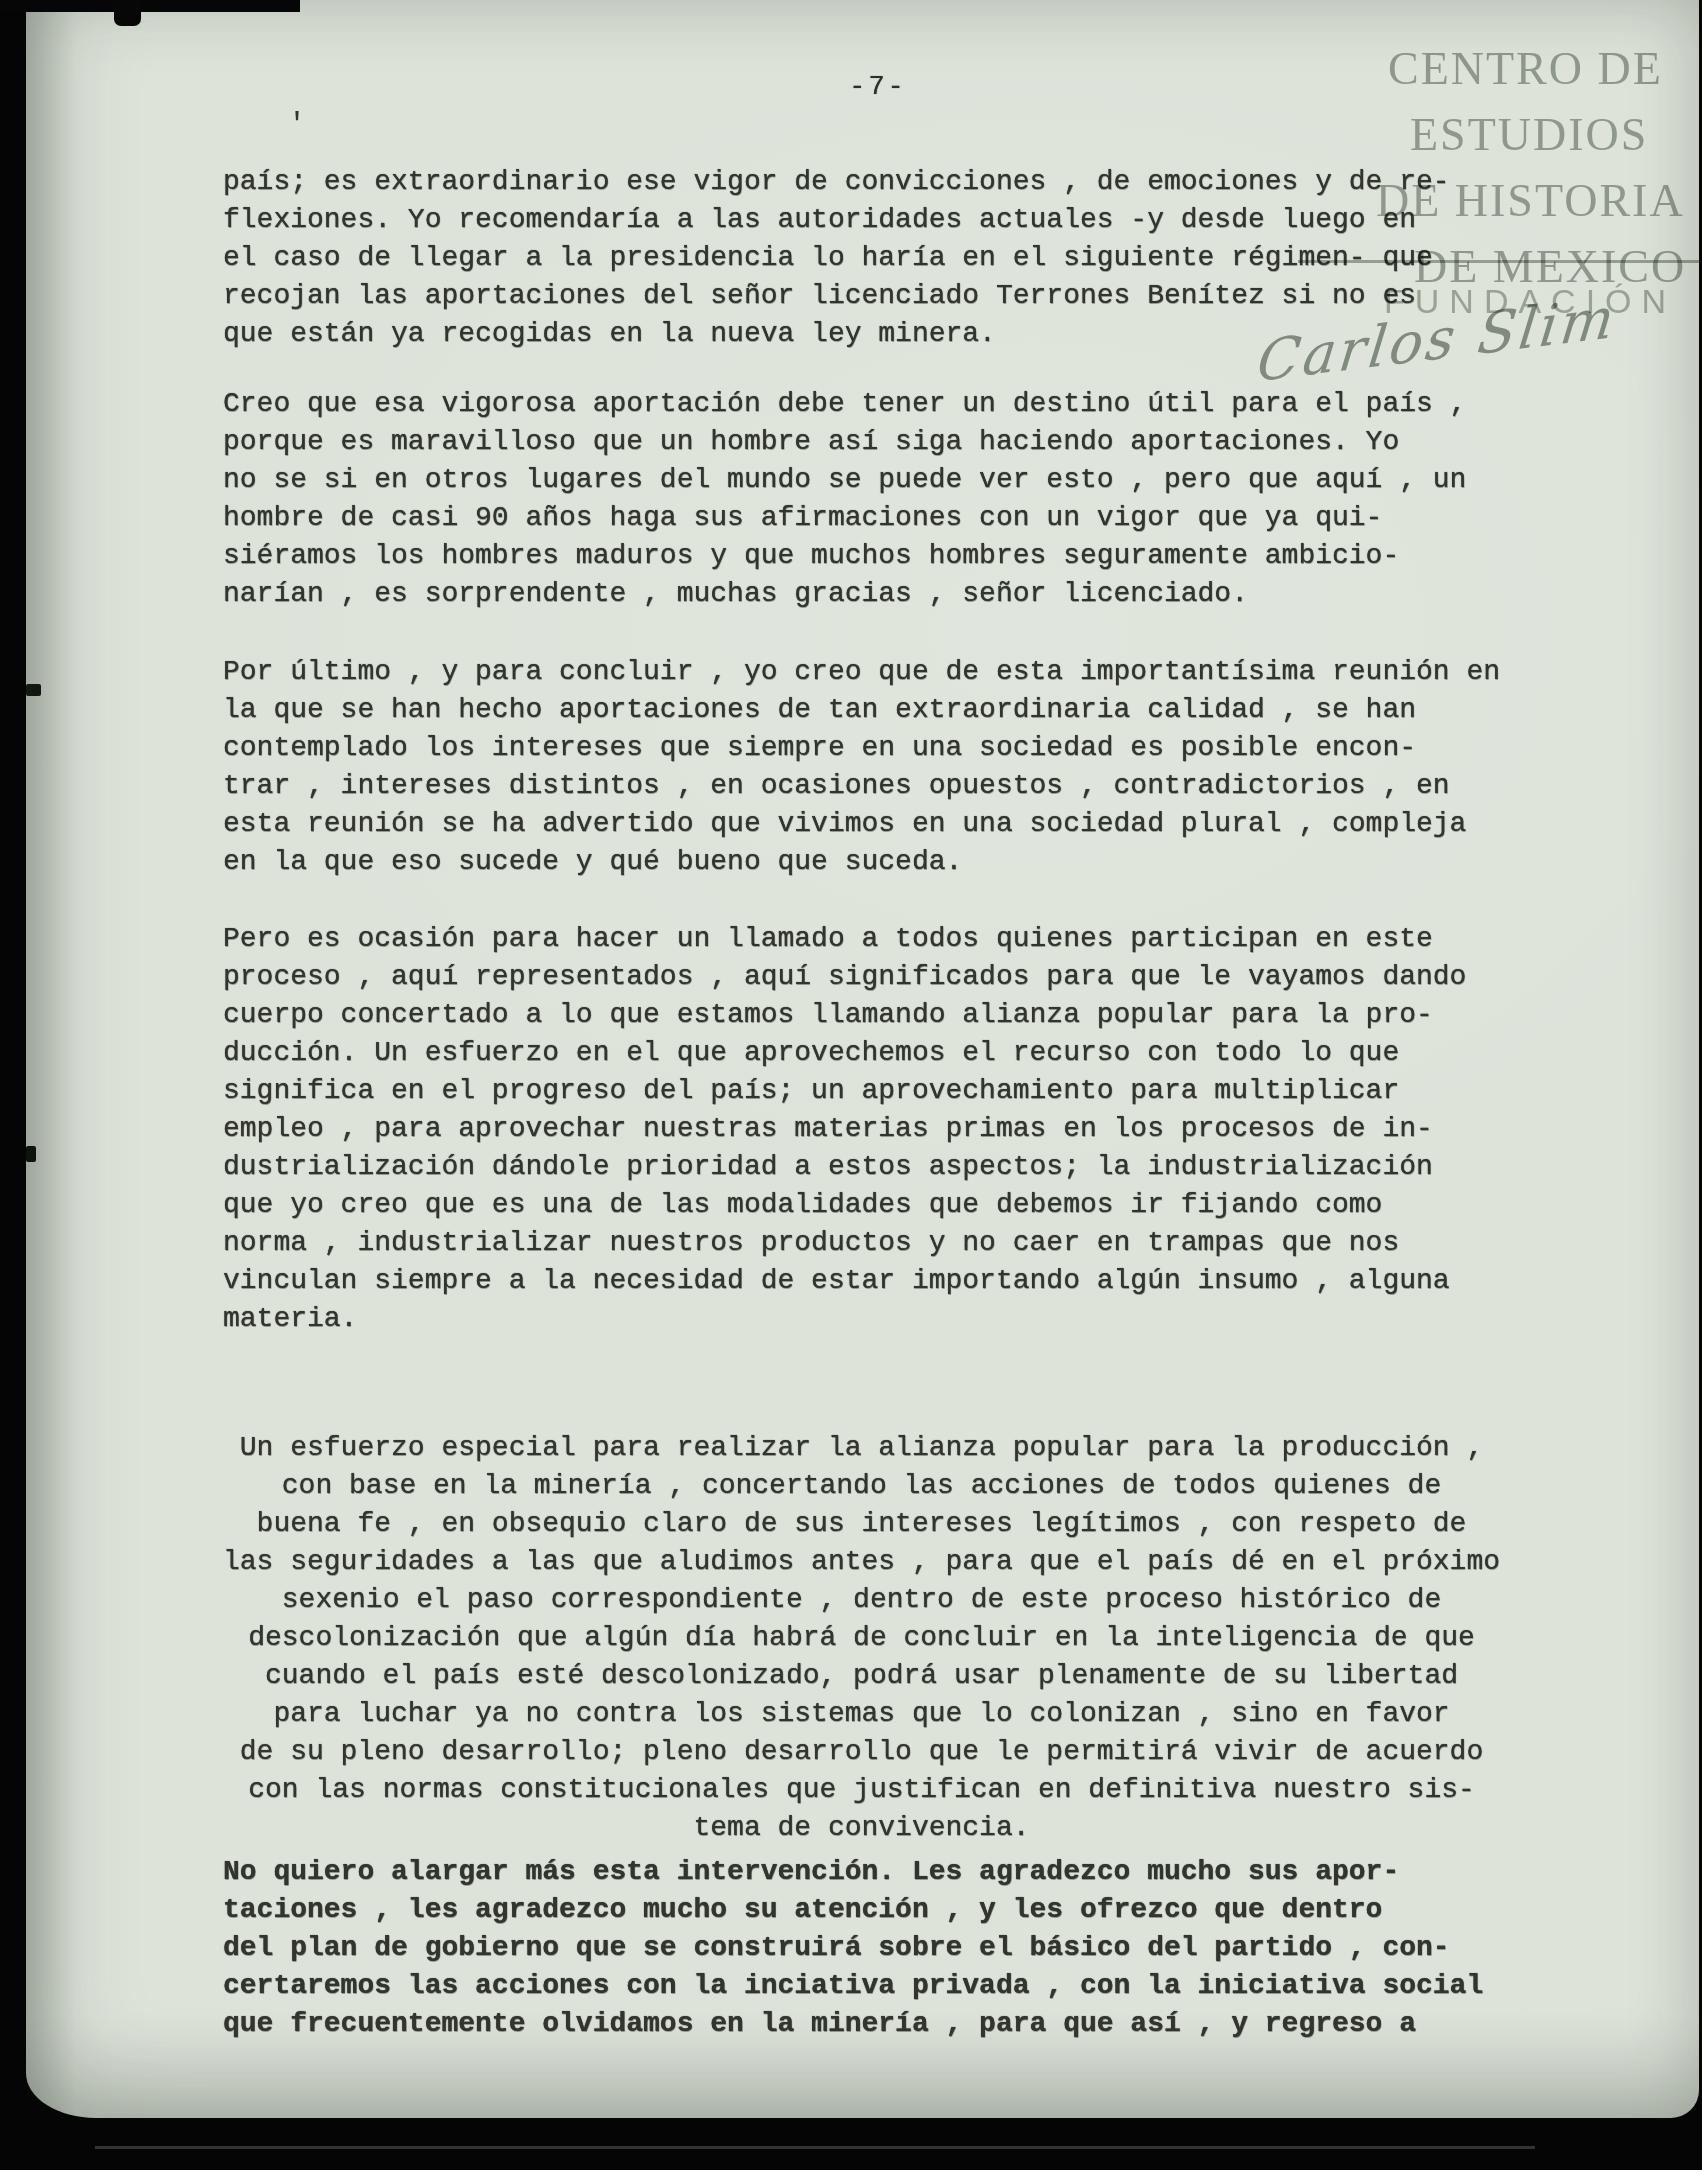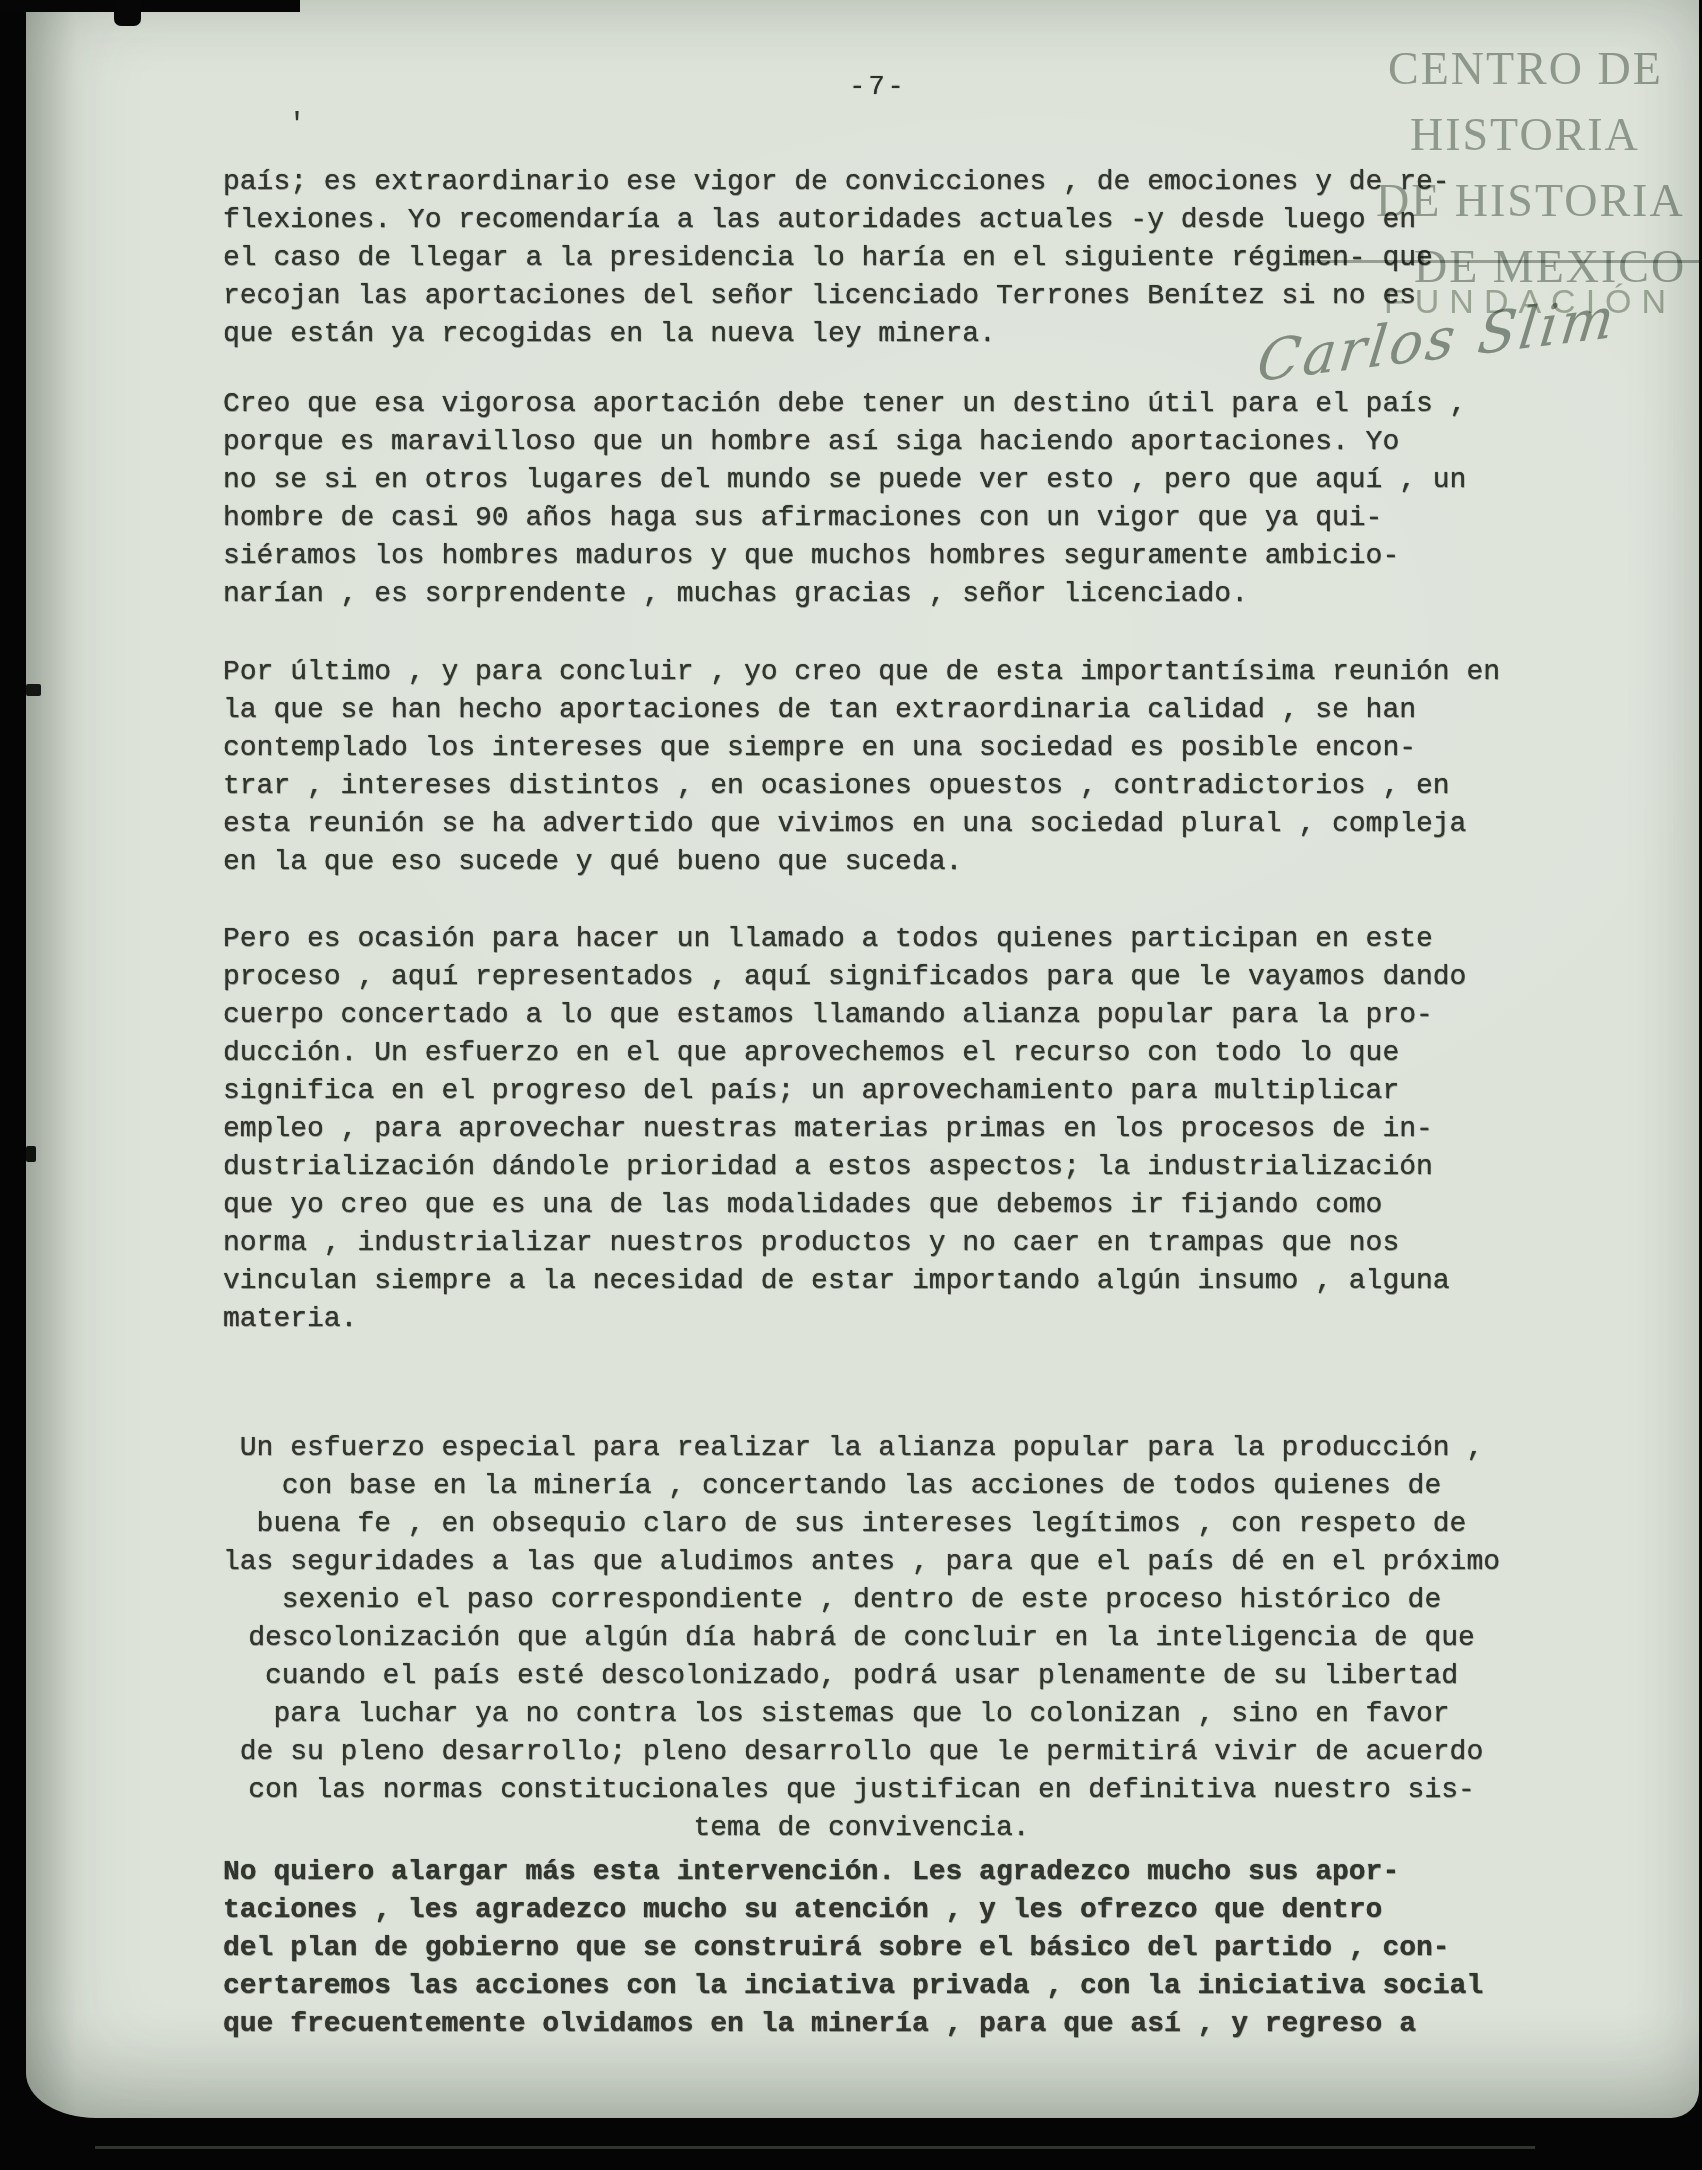--- a/index.html
+++ b/index.html
@@ -137,21 +137,21 @@
 con las normas constitucionales que justifican en definitiva nuestro sis-
 tema de convivencia.</p>
     <p class="para p6">No quiero alargar más esta intervención. Les agradezco mucho sus apor-
 taciones , les agradezco mucho su atención , y les ofrezco que dentro
 del plan de gobierno que se construirá sobre el básico del partido , con-
 certaremos las acciones con la inciativa privada , con la iniciativa social
 que frecuentemente olvidamos en la minería , para que así , y regreso a</p>
   </div>
 
   <div class="wm wm-serif wm1">CENTRO DE</div>
-  <div class="wm wm-serif wm2">HISTORIA</div>
+  <div class="wm wm-serif wm2">ESTUDIOS</div>
   <div class="wm wm-serif wm3">DE HISTORIA</div>
   <div class="wm wm-serif wm4">DE MEXICO</div>
   <div class="wm wm-rule"></div>
   <div class="wm wm-foundation">FUNDACIÓN</div>
   <div class="wm wm-signature">Carlos Slim</div>
 
   <div class="artifact edge-top"></div>
   <div class="artifact speck-a"></div>
   <div class="artifact speck-b"></div>
   <div class="artifact speck-c"></div>

